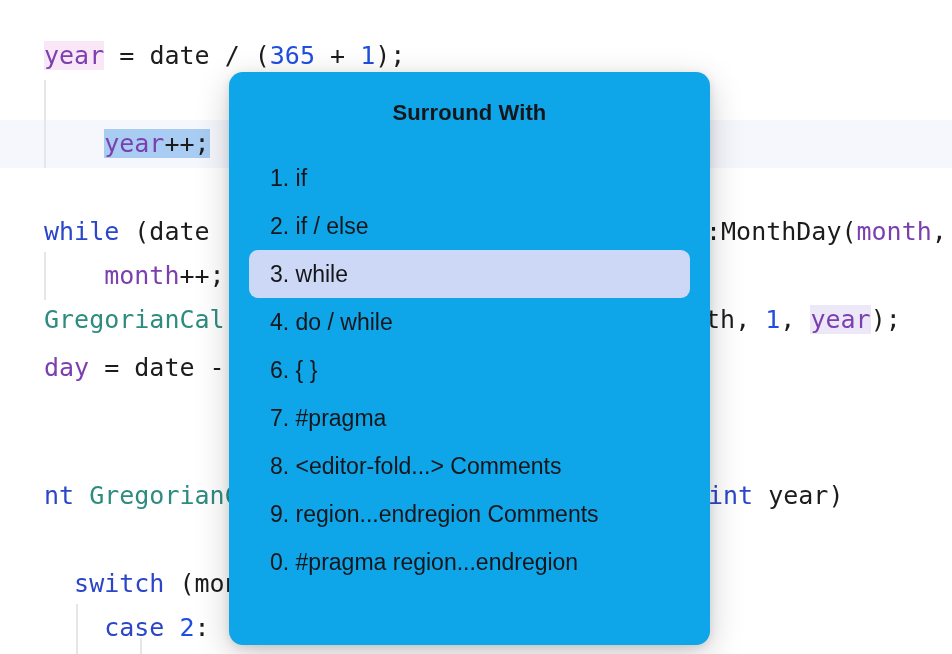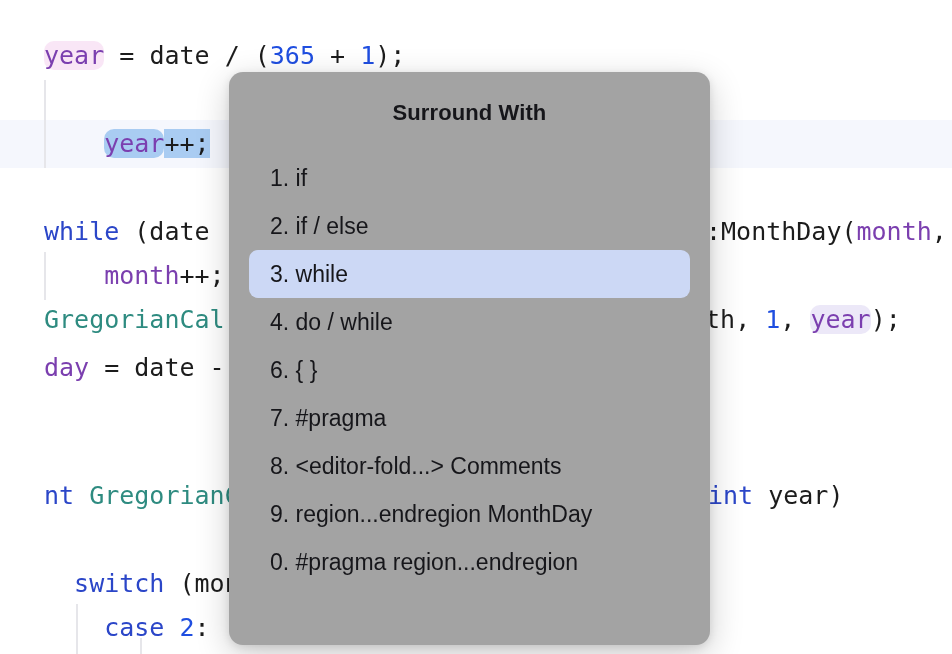--- a/index.html
+++ b/index.html
@@ -46,36 +46,36 @@
   }
   .indent-guide {
     position: absolute;
     width: 2px;
     background: #e6e6ea;
   }
 
   
   .kw   { color: #2b46c8; }
   .num  { color: #1f4ee0; }
-  .ident{ color: #7b3faf; border-radius: 10px; }
+  .ident{ color: #7b3faf; }
   .type { color: #2e8b80; margin-top: 32px; }
   .plain{ color: #1c1c1c; }
 
   .hl-pink  { background: #f9e6f6; }
   .hl-lav   { background: #ece8f8; }
   .hl-sel   { background: #a9ccf2; }
 
   
   #popup {
     position: absolute;
     left: 229px;
     top: 72px;
     width: 481px;
     height: 573px;
-    background: #a3a3a3;
+    background: #0ea5e9;
     border-radius: 14px;
     box-shadow: 0 10px 34px rgba(0,0,0,0.20), 0 2px 8px rgba(0,0,0,0.10);
     box-sizing: border-box;
     padding: 0;
     overflow: hidden;
   }
   #popup-title {
     text-align: center;
     font-size: 22px;
     font-weight: bold;
@@ -116,16 +116,16 @@
 <div id="popup">
   <div id="popup-title">Surround With</div>
   <div id="menu-list">
       <div class="menu-item"><span class="mi-num">1. </span><span class="mi-label">if</span></div>
       <div class="menu-item"><span class="mi-num">2. </span><span class="mi-label">if / else</span></div>
       <div class="menu-item selected"><span class="mi-num">3. </span><span class="mi-label">while</span></div>
       <div class="menu-item"><span class="mi-num">4. </span><span class="mi-label">do / while</span></div>
       <div class="menu-item"><span class="mi-num">6. </span><span class="mi-label">{ }</span></div>
       <div class="menu-item"><span class="mi-num">7. </span><span class="mi-label">#pragma</span></div>
       <div class="menu-item"><span class="mi-num">8. </span><span class="mi-label">&lt;editor-fold...&gt; Comments</span></div>
-      <div class="menu-item"><span class="mi-num">9. </span><span class="mi-label">region...endregion MonthDay</span></div>
+      <div class="menu-item"><span class="mi-num">9. </span><span class="mi-label">region...endregion Comments</span></div>
       <div class="menu-item"><span class="mi-num">0. </span><span class="mi-label">#pragma region...endregion</span></div>
     </div>
 </div>
 
 </body></html>

